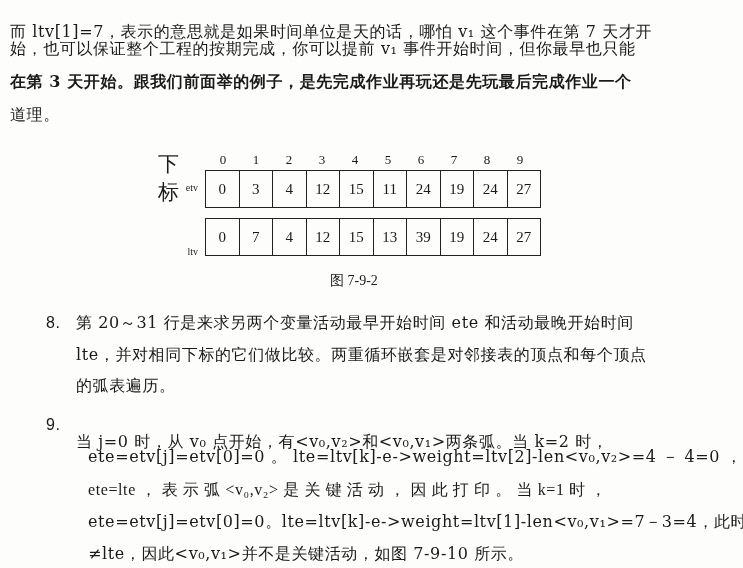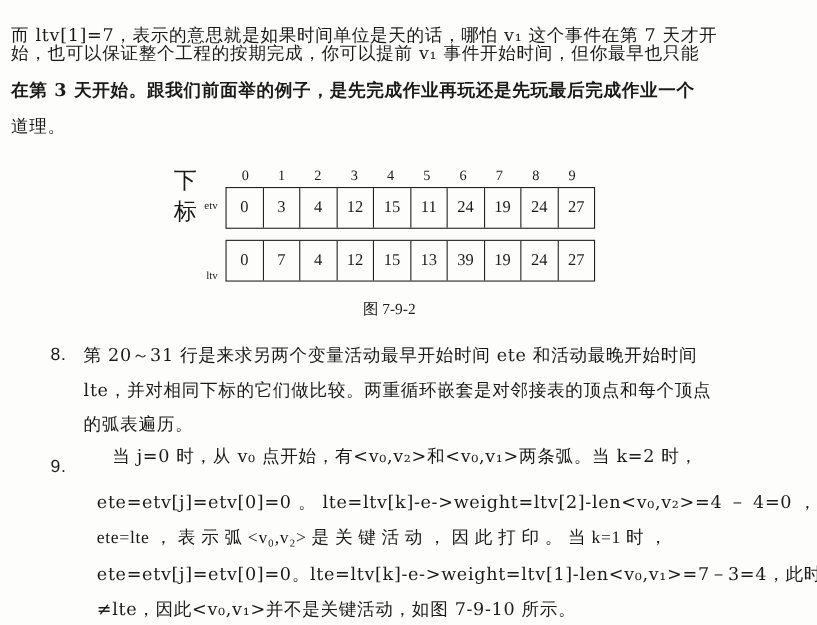--- a/index.html
+++ b/index.html
@@ -86,18 +86,18 @@
 
 <div>
   <div class="line sans" style="left:46px; top:313px;">8.</div>
   <div class="line" style="left:76px; top:313px;text-align:center;">第 20～31 行是来求另两个变量活动最早开始时间 ete 和活动最晚开始时间</div>
   <div class="line" style="left:76px; top:345px;">lte，并对相同下标的它们做比较。两重循环嵌套是对邻接表的顶点和每个顶点</div>
   <div class="line" style="left:76px; top:376px;">的弧表遍历。</div>
 </div>
 
 <div>
   <div class="line sans" style="left:46px; top:415px;">9.</div>
-  <div class="line" style="left:76px; top:405px;margin-left:26px;">当 j=0 时，从 v₀ 点开始，有&lt;v₀,v₂&gt;和&lt;v₀,v₁&gt;两条弧。当 k=2 时，</div>
+  <div class="line" style="left:76px; top:432px;">当 j=0 时，从 v₀ 点开始，有&lt;v₀,v₂&gt;和&lt;v₀,v₁&gt;两条弧。当 k=2 时，</div>
   <div class="line" style="left:88px; top:447px;">ete=etv[j]=etv[0]=0 。 lte=ltv[k]-e-&gt;weight=ltv[2]-len&lt;v₀,v₂&gt;=4 － 4=0 ， 此 时</div>
   <div class="line" style="left:88px; top:480px;font-family:Liberation Serif, serif;">ete=lte ， 表 示 弧 &lt;v₀,v₂&gt; 是 关 键 活 动 ， 因 此 打 印 。 当  k=1  时 ，</div>
   <div class="line" style="left:88px; top:512px;">ete=etv[j]=etv[0]=0。lte=ltv[k]-e-&gt;weight=ltv[1]-len&lt;v₀,v₁&gt;=7－3=4，此时 ete</div>
   <div class="line" style="left:88px; top:544px;">≠lte，因此&lt;v₀,v₁&gt;并不是关键活动，如图 7-9-10 所示。</div>
 </div>
 
 </body></html>

